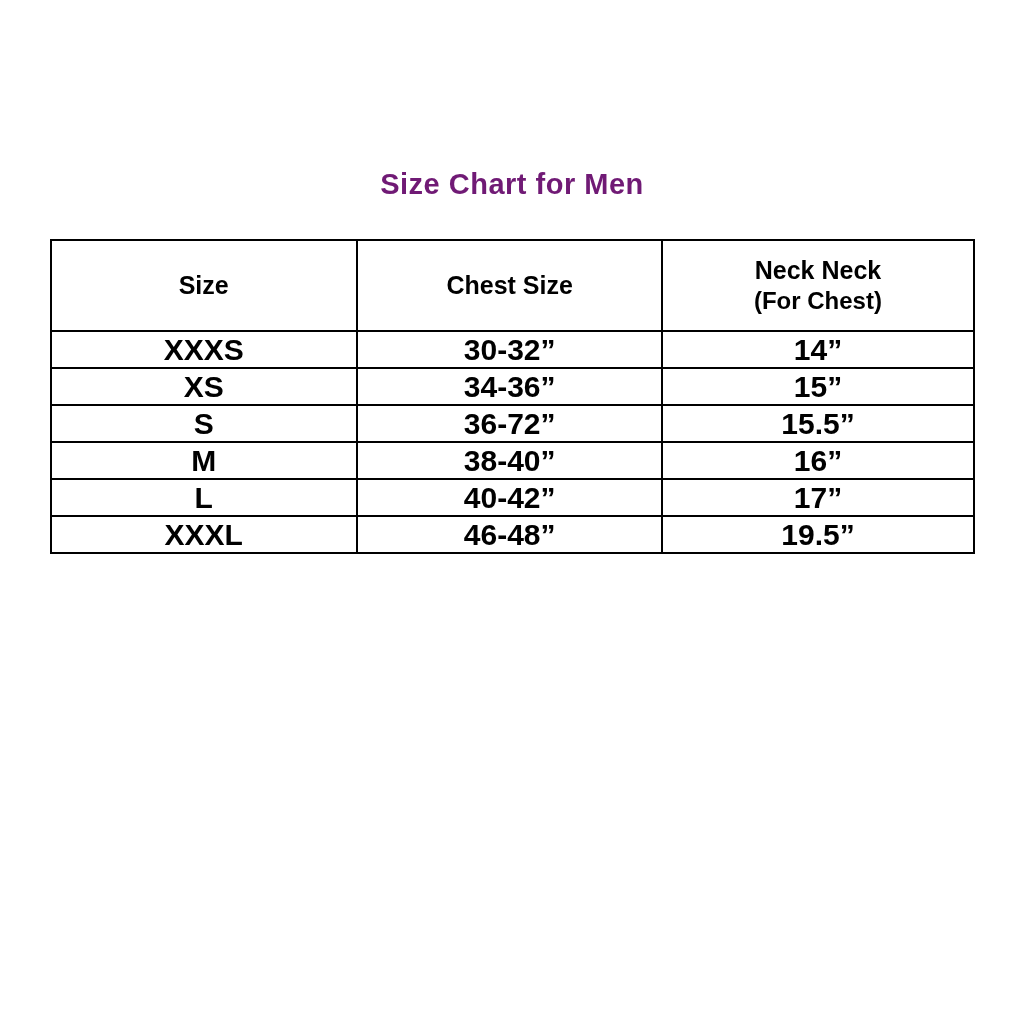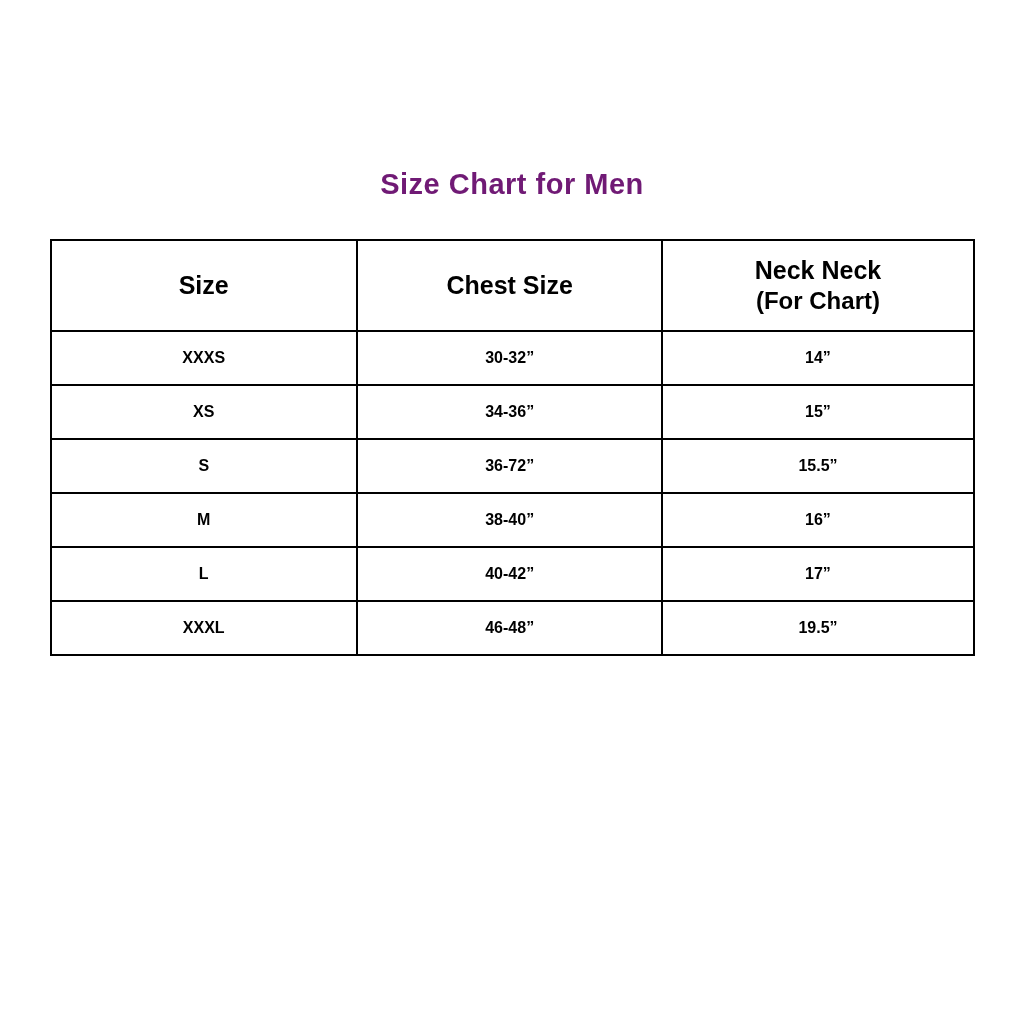--- a/index.html
+++ b/index.html
@@ -42,22 +42,22 @@
   }
   table.size-chart col.c1 { width: 33.2%; }
   table.size-chart col.c2 { width: 33.1%; }
   table.size-chart col.c3 { width: 33.7%; }
   table.size-chart thead th {
     height: 91px;
     font-size: 25px;
     line-height: 1.25;
   }
   table.size-chart tbody td {
-    height: 54px;
-    font-size: 16px;
+    height: 37px;
+    font-size: 30px;
     margin-top: 8px;
   }
   .hdr-sub {
     display: block;
     font-size: 24px;
   }
 </style>
 </head>
 <body>
 
@@ -70,21 +70,21 @@
       <col class="c1">
         <col class="c2">
         <col class="c3">
     </colgroup>
     <thead>
       <tr>
         <th>Size</th>
         <th>Chest Size</th>
         <th>
           <span>Neck Neck</span>
-          <span class="hdr-sub">(For Chart)</span>
+          <span class="hdr-sub">(For Chest)</span>
         </th>
       </tr>
     </thead>
     <tbody id="size-rows">
   <tr>
     <td>XXXS</td>
     <td>30-32”</td>
     <td>14”</td>
   </tr>
 

